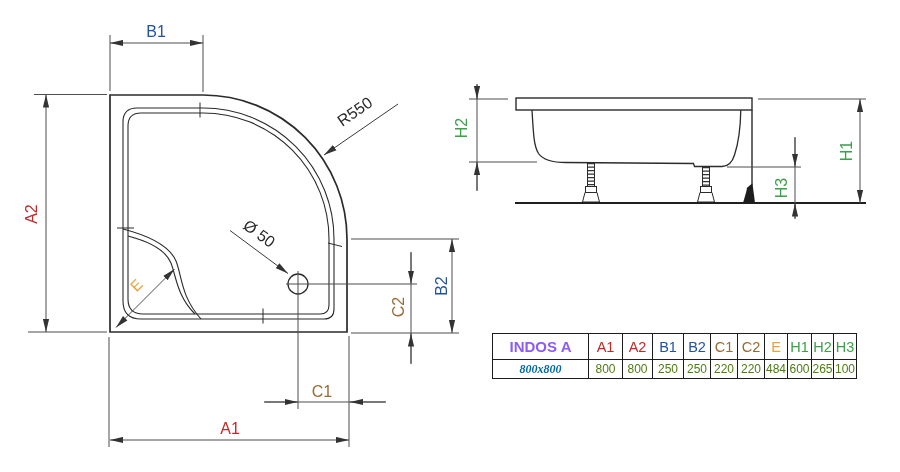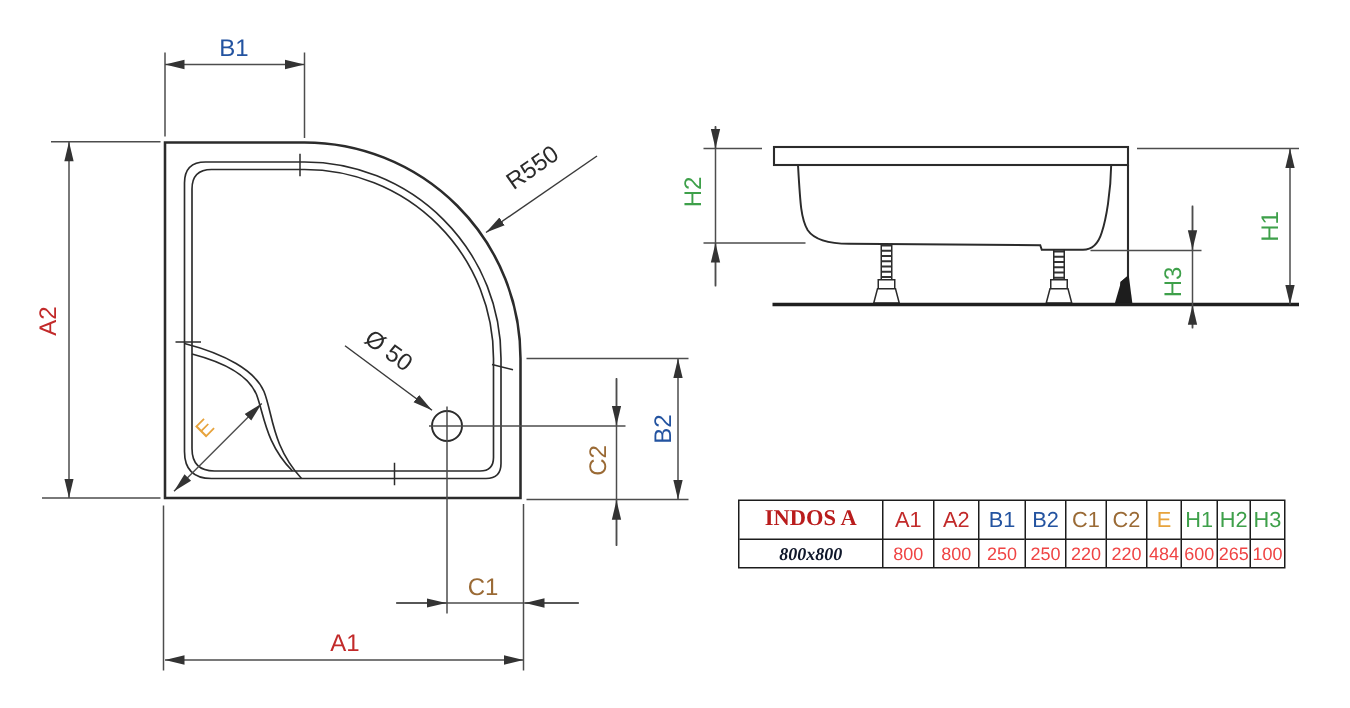--- a/index.html
+++ b/index.html
@@ -11,24 +11,24 @@
   
   .spec-table{position:absolute;left:492px;top:333px;width:363px;
               display:grid;
               grid-template-columns:95px 34px 30px 31px 27px 27px 27px 23px 24px 22px 23px;
               grid-template-rows:26px 18px;
               border:1.4px solid #1c1c1c;background:#fff;}
   .spec-table .cell{display:flex;align-items:center;justify-content:center;
                     border-left:1px solid #1c1c1c;overflow:hidden;}
   .spec-table .cell.first{border-left:none;}
   .spec-table .cell.hrow{border-bottom:1px solid #1c1c1c;}
-  .cell.model{font-family:Liberation Serif, serif;font-weight:bold;font-size:15px;color:#b91c1c;}
-  .cell.size{font-family:"Liberation Serif",serif;font-weight:bold;font-style:italic;font-size:12px;color:#0f172a;}
+  .cell.model{font-family:Liberation Sans, sans-serif;font-weight:bold;font-size:15px;color:#8b5cf6;}
+  .cell.size{font-family:"Liberation Serif",serif;font-weight:bold;font-style:italic;font-size:12px;color:#0369a1;}
   .cell.head{font-size:14.5px;}
-  .cell.val{font-size:12px;color:#ef4444;}
+  .cell.val{font-size:12px;color:#4d7c0f;}
 </style>
 </head>
 <body>
 
 <div class="canvas">
 
 <svg width="900" height="472" viewBox="0 0 900 472">
   <defs>
     <marker id="arrE" markerUnits="userSpaceOnUse" markerWidth="14" markerHeight="7" refX="13" refY="3.5" orient="auto">
       <path d="M0,0.4 L13,3.5 L0,6.6 Z" fill="#333"></path>

